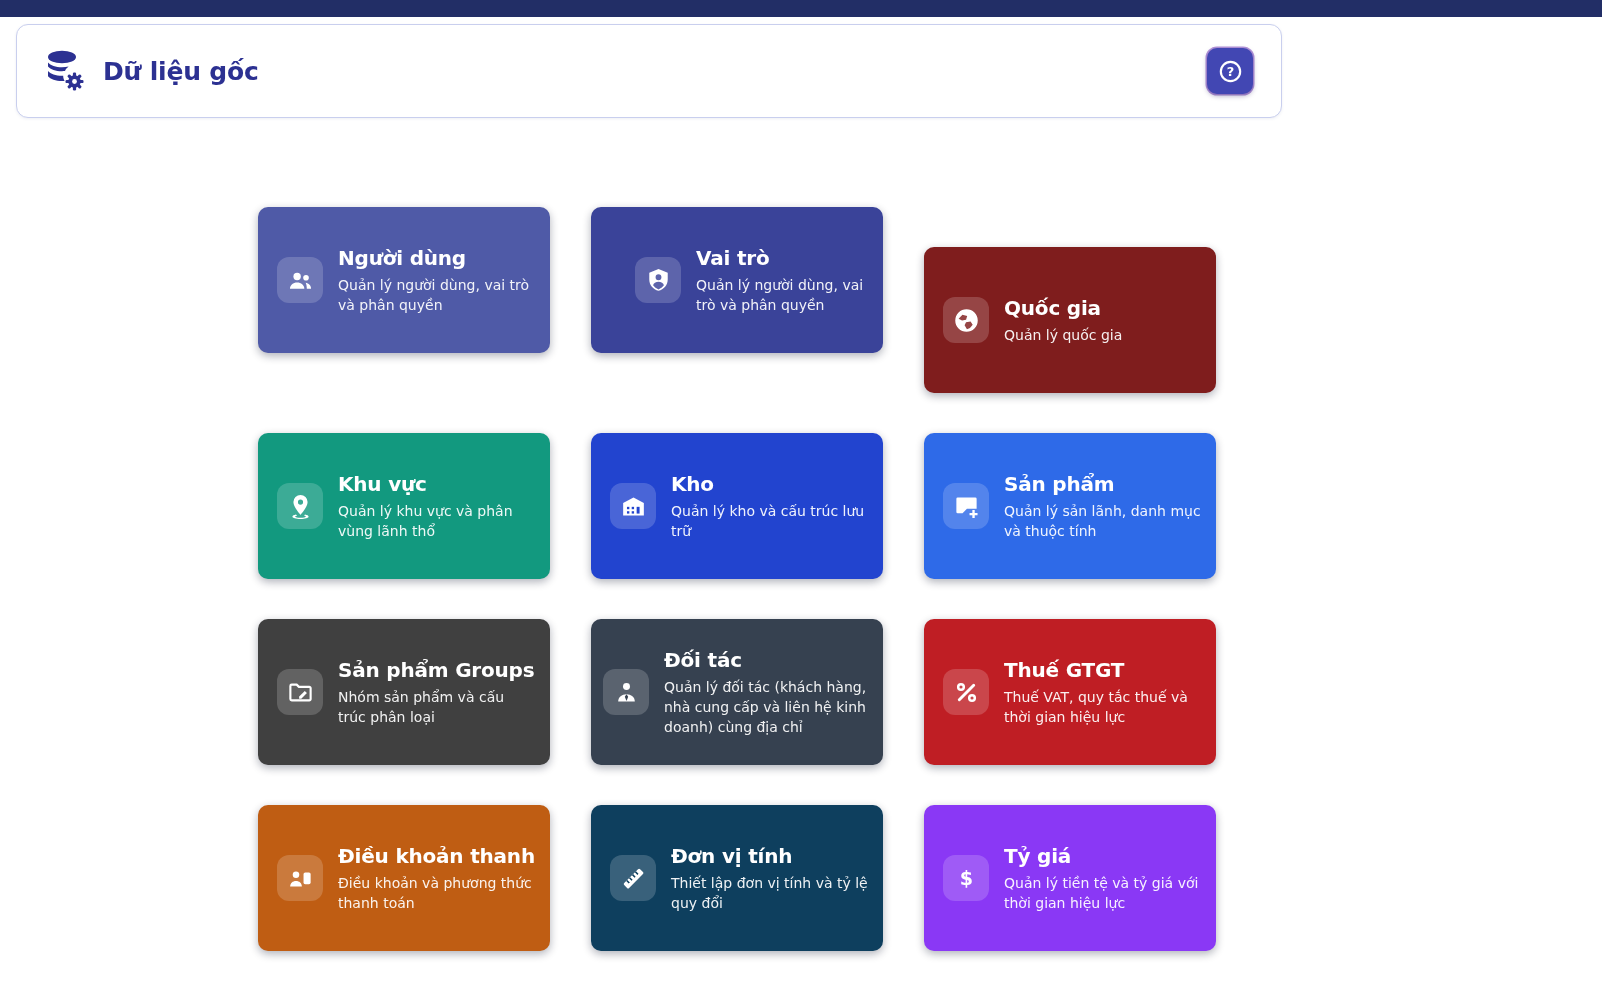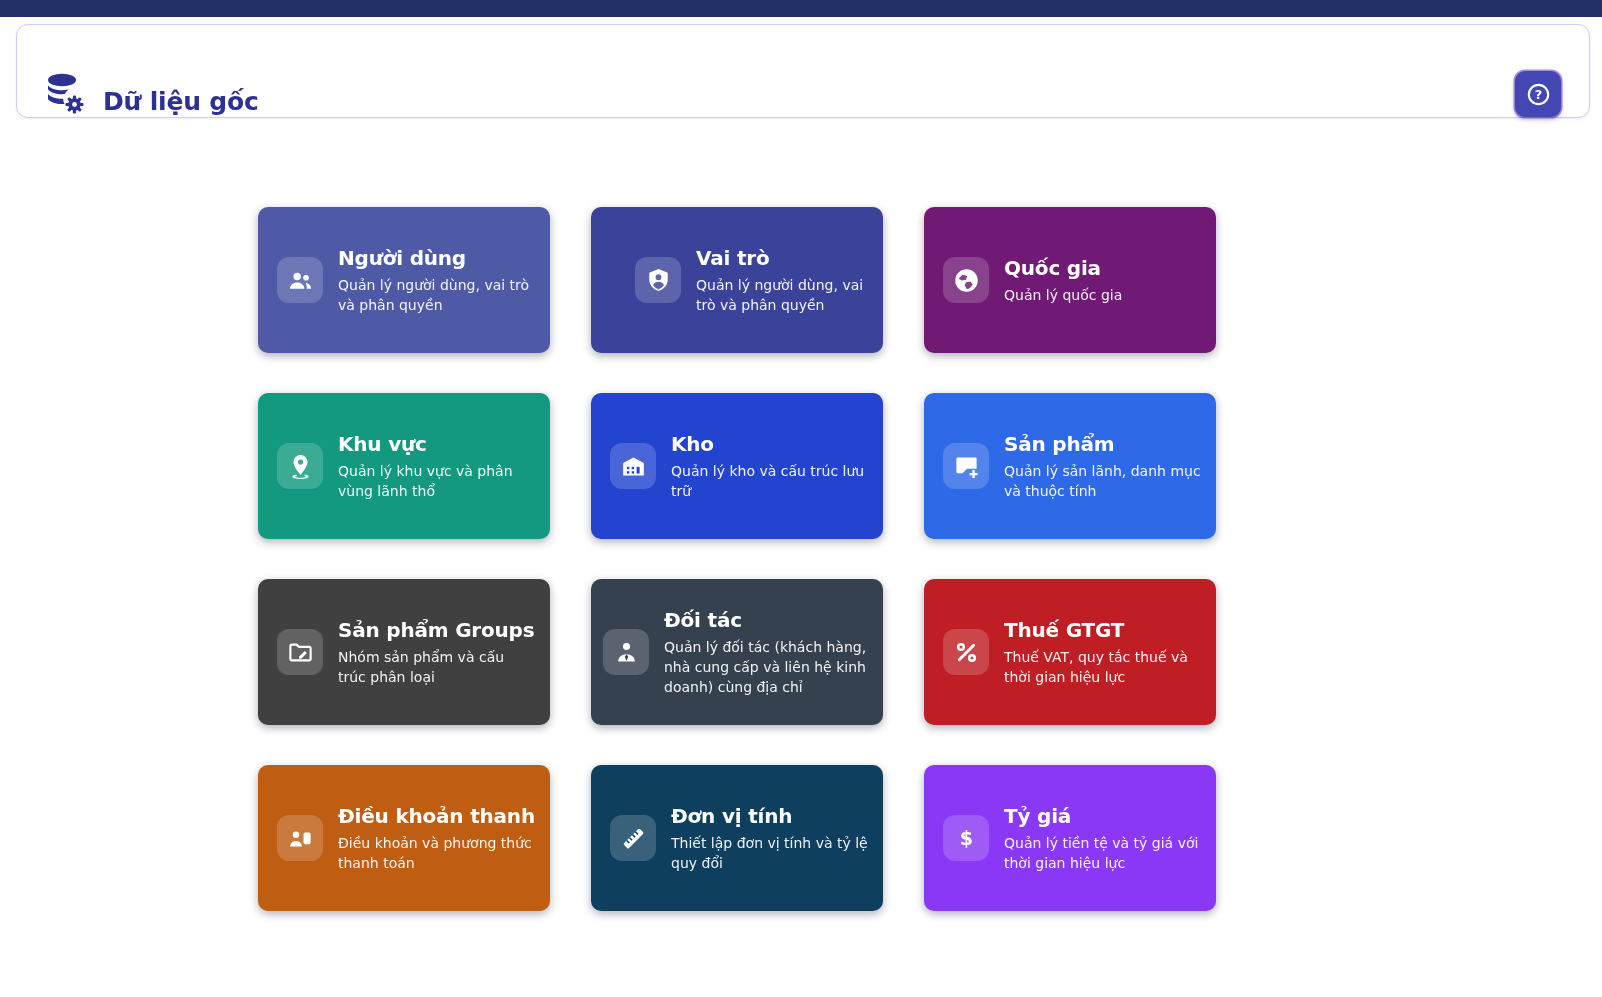--- a/index.html
+++ b/index.html
@@ -10,26 +10,26 @@
     position:relative;
   }
 
   
   .top-bar {
     position:absolute; left:0; top:0; width:1602px; height:17px;
   }
 
   
   .header-card {
-    position:absolute; left:16px; top:24px; width:1574px; height:94px;
+    position:absolute; left:16px; top:24px; width:1266px; height:94px;
     background:#ffffff;
     border:1px solid #c9cfee;
     border-radius:12px;
     box-shadow:0 1px 3px rgba(40,50,120,0.08);
-    display:flex; align-items:flex-end;
+    display:flex; align-items:center;
     padding:0 28px 0 26px;
   }
   .header-icon-wrap { width:46px; height:46px; flex:none; margin-right:14px; }
   .header-icon-wrap svg { width:46px; height:46px; display:block; }
   .header-text { flex:1; min-width:0; padding-top:2px; }
   .header-title {
     font-size:25px; font-weight:700; color:#2c3192; line-height:30px;
     letter-spacing:-0.2px;
   }
   .header-subtitle {
@@ -133,21 +133,21 @@
         <svg viewBox="0 0 24 24">
           <path fill="#fff" fill-rule="evenodd" d="M12 1.8l8.2 3.3V11c0 5-3.4 8.6-8.2 10.2C7.2 19.6 3.8 16 3.8 11V5.1L12 1.8zm0 4.7a2.6 2.6 0 1 0 0 5.2 2.6 2.6 0 0 0 0-5.2zm0 6.7c-2.4 0-4.4 1.3-4.8 3.1 1.2 1.6 2.9 2.9 4.8 3.6 1.9-.7 3.6-2 4.8-3.6-.4-1.8-2.4-3.1-4.8-3.1z"></path>
         </svg>
       </span>
     <div class="card-text">
       <div class="card-title">Vai trò</div>
       <div class="card-sub">Quản lý người dùng, vai trò và phân quyền</div>
     </div>
   </div>
 
-  <div class="card" style="background: #701a75; --cc: #0d7a69;">
+  <div class="card" style="background: #7f1d1d; margin-top: 40px; --cc: #0d7a69;">
     <span class="tile">
         <svg viewBox="0 0 24 24">
           <path fill="#fff" fill-rule="evenodd" d="M12 2a10 10 0 1 0 0 20 10 10 0 0 0 0-20zM5 10.4l3.4-3.6 4.2 1.2-1 3.4-3.6.7L5 10.4zm7.4 9.4l-2.1-3.6 1.3-2.7 4-.7 1.9 3a8.2 8.2 0 0 1-5.1 4z"></path>
         </svg>
       </span>
     <div class="card-text">
       <div class="card-title">Quốc gia</div>
       <div class="card-sub">Quản lý quốc gia</div>
     </div>
   </div>

